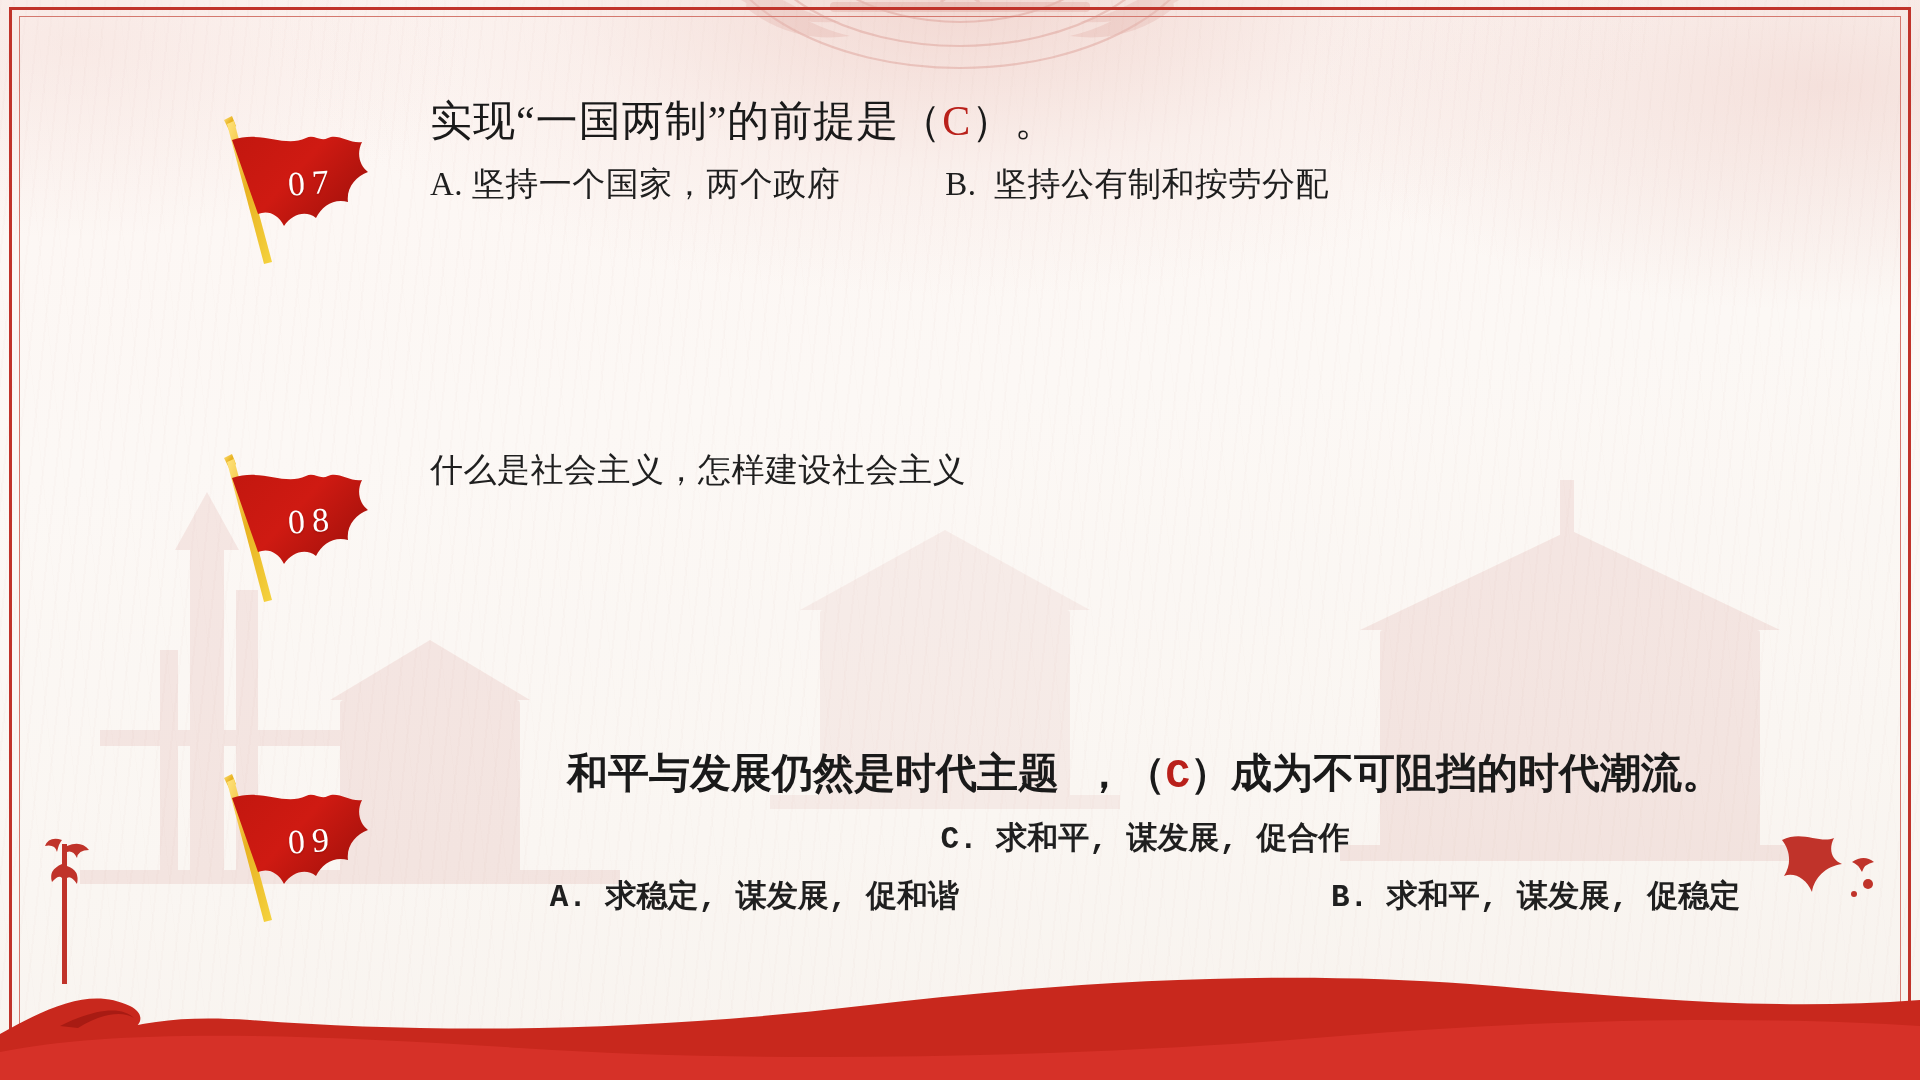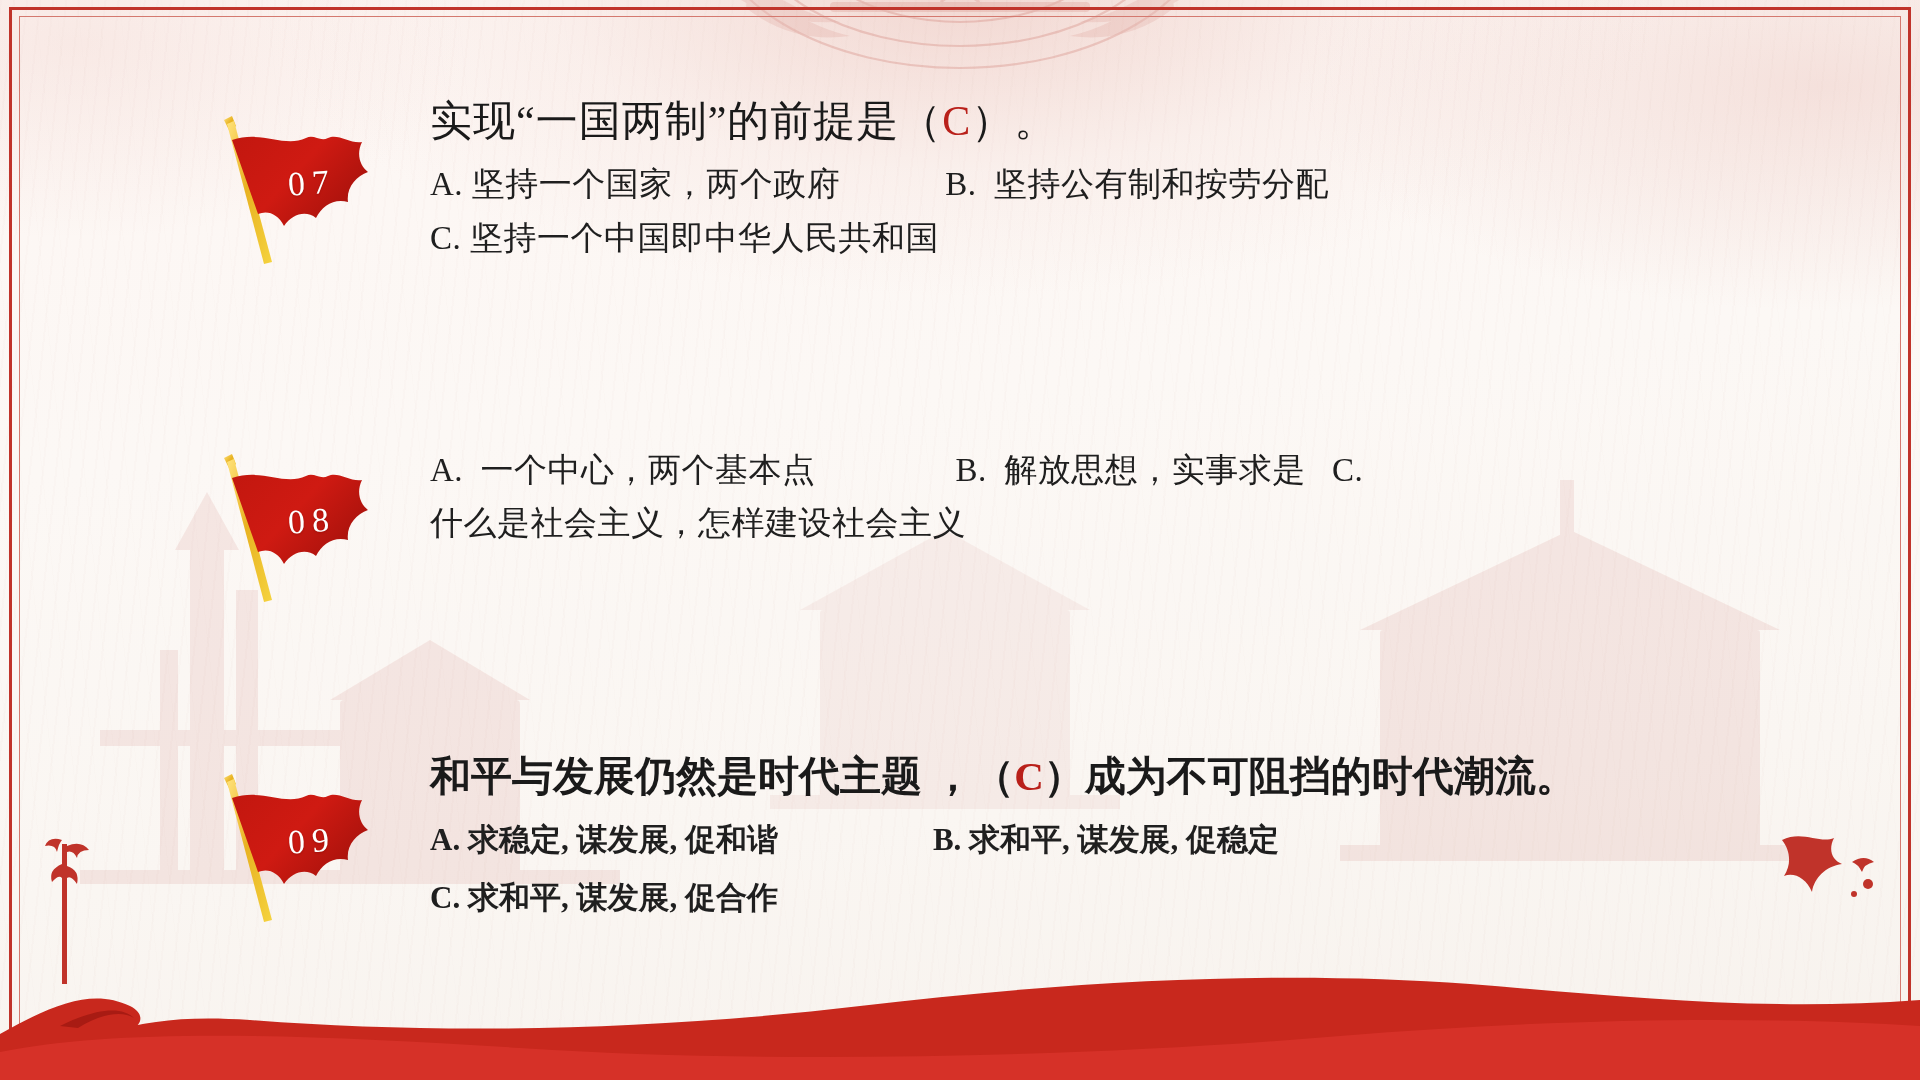--- a/index.html
+++ b/index.html
@@ -124,22 +124,23 @@
     font-size: 33px;
     line-height: 1.62;
     color: #1f1f1f;
     letter-spacing: 0.5px;
   }
   .optline { display: block; white-space: pre; }
 
   
   .qrow.q3 .qtitle,
   .qrow.q3 .qopts {
-    font-family: Liberation Serif, serif;
+    font-family: Liberation Mono, monospace;
     font-weight: 700;
+    text-align: center;
   }
   .qrow.q3 .qtitle { font-size: 41px; letter-spacing: 0px; }
   .qrow.q3 .qopts  { font-size: 31px; letter-spacing: 0px; line-height: 1.85; margin-top: 10px; }
 
   
   .ribbon {
     position: absolute;
     left: 0; bottom: 0;
     width: 1920px;
     height: 260px;
@@ -257,21 +258,20 @@
                    C 68 100, 58 96, 48 100
                    Z" fill="url(#flagg1)"></path>
         </svg>
         <div class="flag-num">07</div>
       </div>
 
       <div class="qtext">
         <div class="qtitle"><span>实现“一国两制”的前提是（</span><span class="ans">C</span><span>）。</span></div>
         <div class="qopts">
           <span class="optline">A. 坚持一个国家，两个政府            B.  坚持公有制和按劳分配</span>
-          <span class="optline">C. 坚持一个中国即中华人民共和国</span>
         </div>
       </div>
     </div>
 
     <div class="qrow q2">
       <div class="flag-badge">
         <svg viewBox="0 0 190 160">
           <polygon points="14,6 22,2 26,12 20,18" fill="url(#poleg1)"></polygon>
           <path d="M17 10 L54 150 L62 148 L24 7 Z" fill="url(#poleg1)"></path>
           <path d="M22 26
@@ -283,21 +283,20 @@
                    C 124 84, 112 92, 106 104
                    C 96 96, 82 100, 74 112
                    C 68 100, 58 96, 48 100
                    Z" fill="url(#flagg1)"></path>
         </svg>
         <div class="flag-num">08</div>
       </div>
 
       <div class="qtext">
         <div class="qopts">
-          <span class="optline">A.  一个中心，两个基本点                B.  解放思想，实事求是   C.</span>
           <span class="optline">什么是社会主义，怎样建设社会主义</span>
         </div>
       </div>
     </div>
 
     <div class="qrow q3">
       <div class="flag-badge">
         <svg viewBox="0 0 190 160">
           <polygon points="14,6 22,2 26,12 20,18" fill="url(#poleg1)"></polygon>
           <path d="M17 10 L54 150 L62 148 L24 7 Z" fill="url(#poleg1)"></path>
@@ -311,22 +310,22 @@
                    C 96 96, 82 100, 74 112
                    C 68 100, 58 96, 48 100
                    Z" fill="url(#flagg1)"></path>
         </svg>
         <div class="flag-num">09</div>
       </div>
 
       <div class="qtext">
         <div class="qtitle"><span>和平与发展仍然是时代主题 ，（</span><span class="ans">C</span><span>）成为不可阻挡的时代潮流。</span></div>
         <div class="qopts">
+          <span class="optline">C. 求和平, 谋发展, 促合作</span>
           <span class="optline">A. 求稳定, 谋发展, 促和谐                    B. 求和平, 谋发展, 促稳定</span>
-          <span class="optline">C. 求和平, 谋发展, 促合作</span>
         </div>
       </div>
     </div>
 
   </div>
 
   <div class="corner-banner left">
     <svg viewBox="0 0 70 150">
       <rect x="30" y="10" width="5" height="140" fill="#c0332a"></rect>
       <path d="M30 6 q-13 -4 -17 6 q10 -2 12 6 q2 -9 5 -12 Z" fill="#c0332a"></path>

